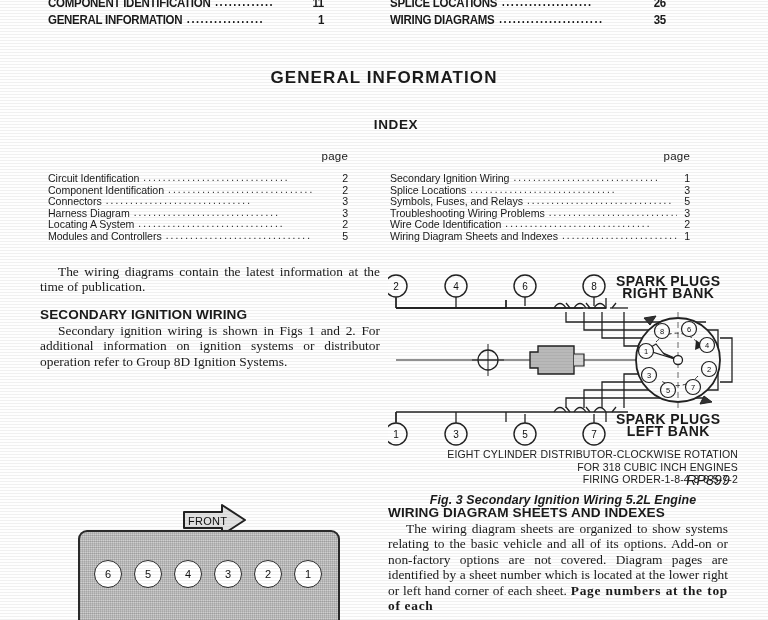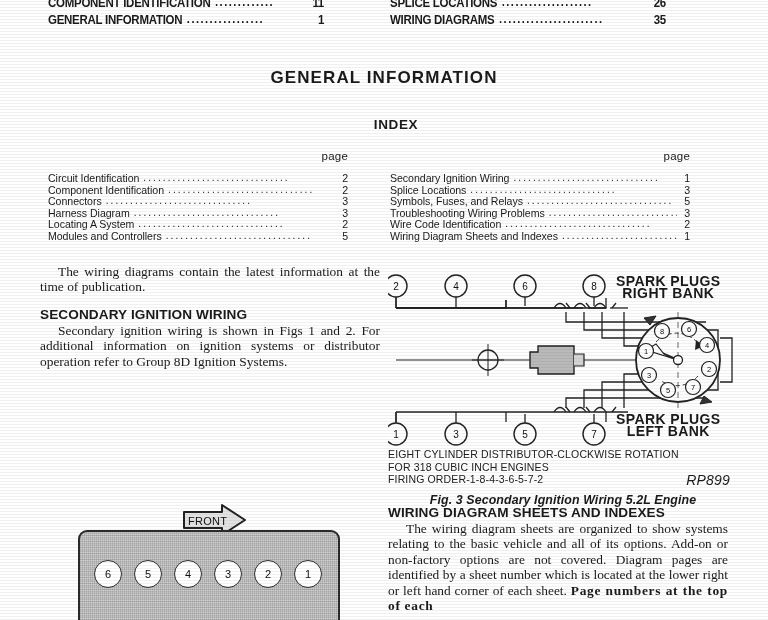--- a/index.html
+++ b/index.html
@@ -87,21 +87,21 @@
   .cyl{
     position:absolute;top:28px;width:26px;height:26px;border-radius:50%;
     background:#fff;border:1.6px solid #2b2b2b;
     display:flex;align-items:center;justify-content:center;
     font-family:"Liberation Sans",sans-serif;font-size:11px;color:#111;
   }
 
   
   .distfig{position:absolute;left:388px;top:272px;width:350px;height:230px;}
   .dist-caption{
-    position:absolute;left:0;top:176px;width:350px;text-align:left;
+    position:absolute;left:0;top:176px;width:350px;text-align:right;
     font-family:"Liberation Sans",sans-serif;font-size:10.5px;
     line-height:12.5px;letter-spacing:.15px;color:#222;
   }
   .rp{
     position:absolute;right:8px;top:200px;
     font-family:"Liberation Sans",sans-serif;font-size:14px;
     font-style:italic;letter-spacing:.2px;
   }
   .figlabel{
     position:absolute;left:0;top:221px;width:350px;text-align:center;

